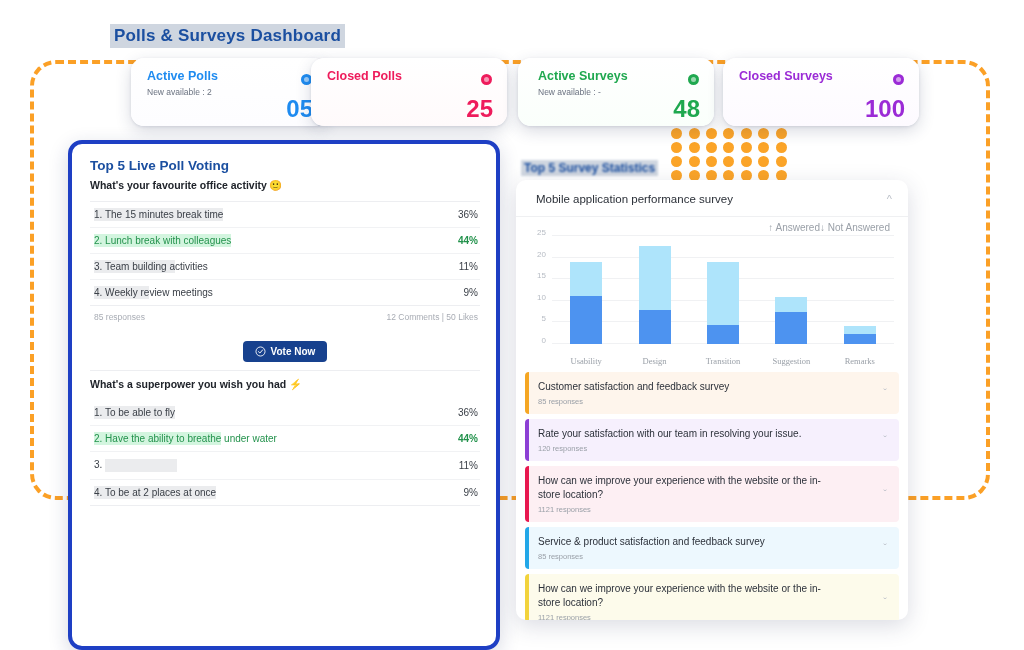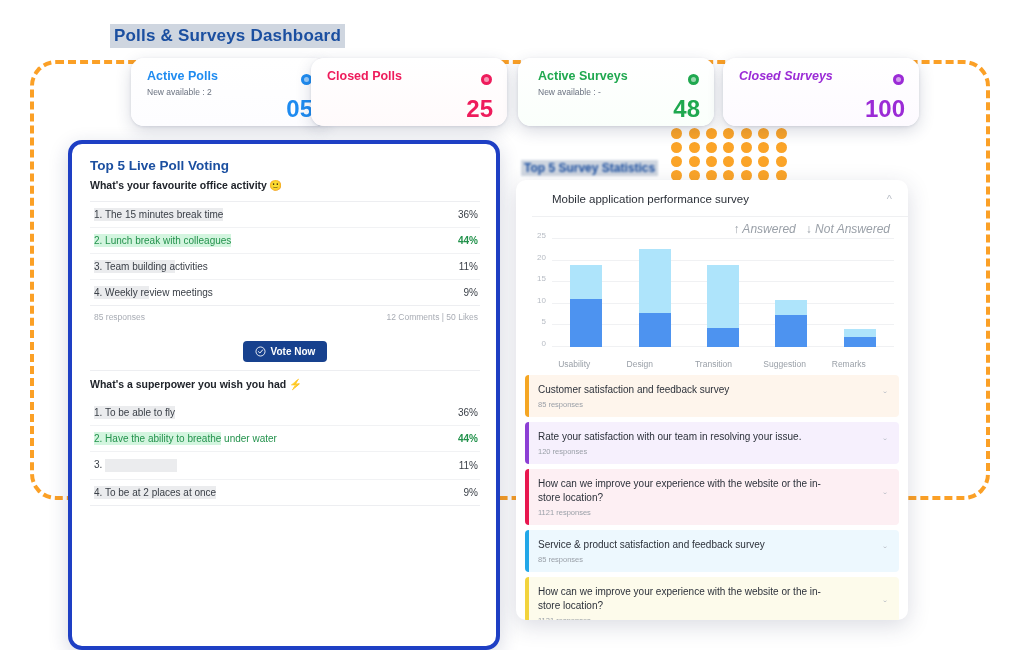--- a/index.html
+++ b/index.html
@@ -152,29 +152,28 @@
     width: 392px; height: 440px;
     background: #fff;
     border-radius: 10px;
     box-shadow: 0 6px 22px rgba(40,50,90,.17);
     overflow: hidden;
   }
   #survey-head {
     display: flex; align-items: center; justify-content: space-between;
     padding: 13px 16px 11px 20px;
     border-bottom: 1px solid #eff0f2;
-    margin-left: 16px;
   }
   #survey-head .t { font-size: 11.5px; color: #2b3038; }
   .chev { color: #b9bec6; font-size: 11px; line-height: 1; }
 
   #legend {
-    display: flex; justify-content: flex-end; gap: 10px;
+    display: flex; justify-content: flex-end; 
     padding: 5px 18px 0 0;
-    font-size: 12px; color: #9aa0a8; font-style: italic;
+    font-size: 10px; color: #9aa0a8;
   }
 
   
   #chart-wrap { position: relative; height: 130px; margin: 3px 14px 0 10px; }
   #chart-grid { position: absolute; inset: 0 0 22px 26px; }
   .gline {
     position: absolute; left: 0; right: 0; height: 1px;
     background: #f0f1f3;
   }
   .ytick {
@@ -187,21 +186,21 @@
     display: flex; align-items: flex-end; justify-content: space-around;
   }
   .bar-col { width: 32px; display: flex; flex-direction: column; justify-content: flex-end; height: 100%; }
   .seg-top { background: #aee4fb; }
   .seg-bot { background: #4d93f0; }
   #xlabels {
     position: absolute; left: 26px; right: 0; bottom: 0;
     display: flex; justify-content: space-around;
     font-size: 8.5px; color: #9aa0a8;
   }
-  #xlabels span { width: 56px; text-align: left; }
+  #xlabels span { width: 56px; text-align: center; font-family: Liberation Serif, serif; }
 
   
   #survey-list { padding: 6px 9px 0 9px; }
   .srow {
     position: relative;
     display: flex; align-items: center; justify-content: space-between;
     border-radius: 4px;
     padding: 8px 12px 8px 13px;
     margin-bottom: 5px;
     overflow: hidden;
@@ -272,21 +271,21 @@
     <div class="stat-dot" style="background: rgb(238, 28, 92);"></div>
     <div class="stat-value" style="color: rgb(238, 28, 92);">25</div>
   </div>
   <div class="stat-card shade-c" id="stat-2">
     <div class="stat-label" style="color: rgb(31, 168, 79);">Active Surveys</div>
     <div class="stat-sub">New available : -</div>
     <div class="stat-dot" style="background: rgb(31, 168, 79);"></div>
     <div class="stat-value" style="color: rgb(31, 168, 79);">48</div>
   </div>
   <div class="stat-card shade-d" id="stat-3">
-    <div class="stat-label" style="color: rgb(155, 43, 214); font-style: italic;">Closed Surveys</div>
+    <div class="stat-label" style="color: rgb(155, 43, 214);">Closed Surveys</div>
 
     <div class="stat-dot" style="background: rgb(155, 43, 214);"></div>
     <div class="stat-value" style="color: rgb(155, 43, 214);">100</div>
   </div>
 
   <div id="poll-panel">
     <div id="poll-inner">
       <div id="poll-heading">Top 5 Live Poll Voting</div>
 
       <div class="q-text">What's your favourite office activity 🙂</div>

